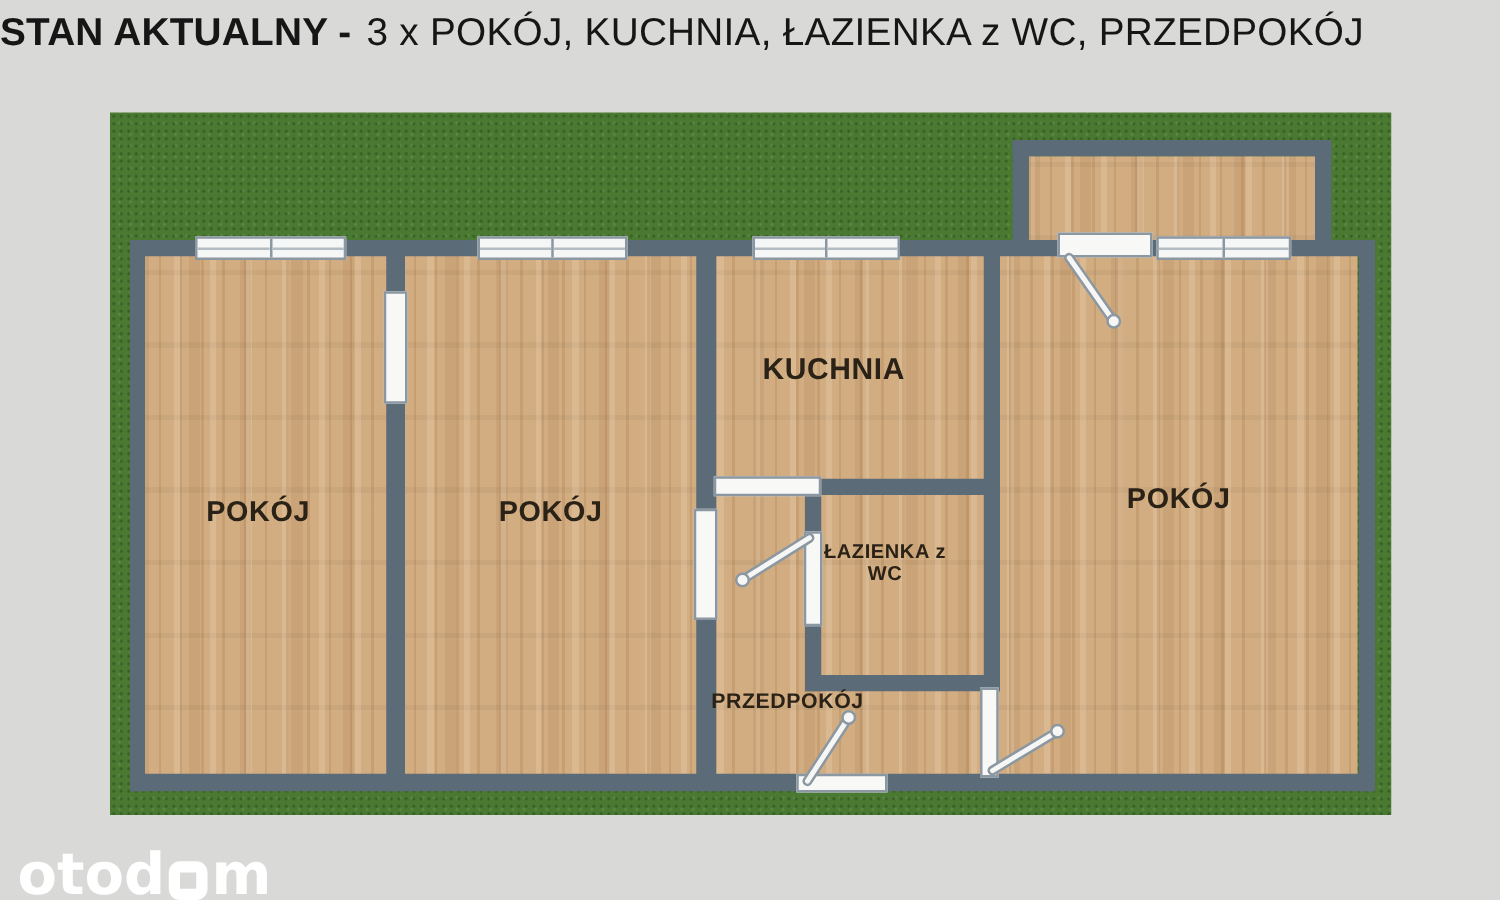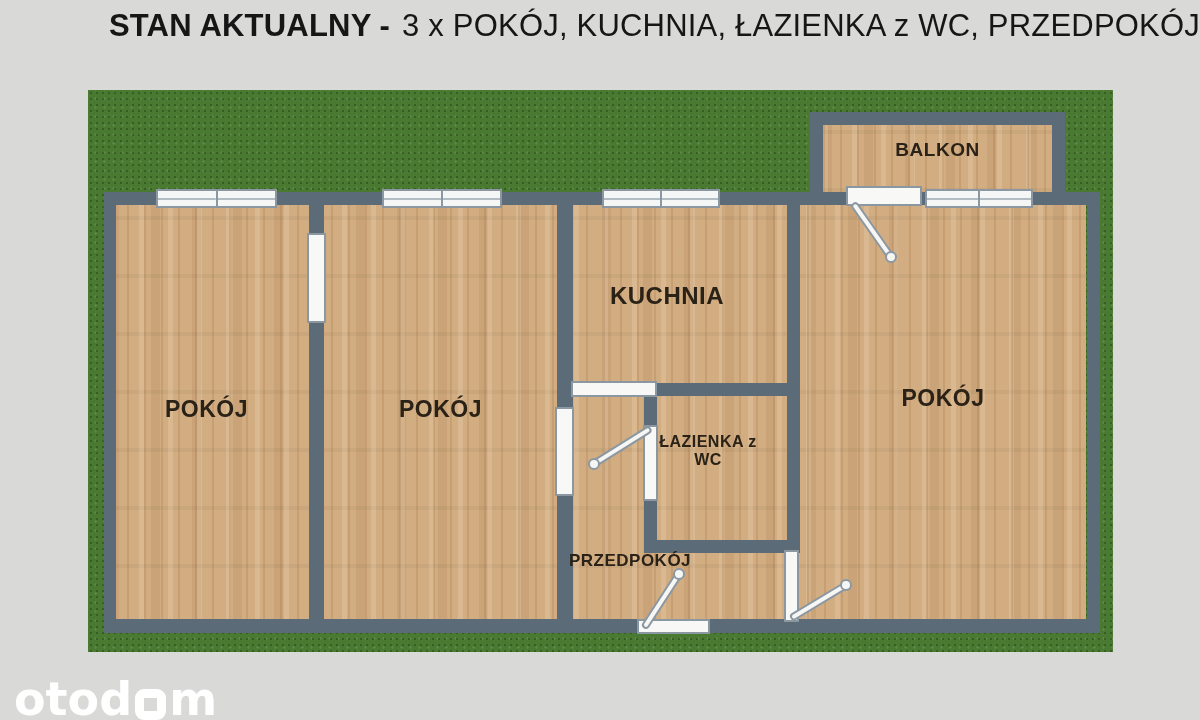--- a/index.html
+++ b/index.html
@@ -1,20 +1,20 @@
 <!DOCTYPE html>
 <html><head>
 <meta charset="utf-8">
 <style>
   html,body{margin:0;padding:0;}
   body{width:1200px;height:720px;overflow:hidden;background:#d9dad8;font-family:"Liberation Sans",sans-serif;}
   .stage{position:relative;width:1200px;height:720px;background:#d9dad8;}
 
   
-  .title{position:absolute;top:8px;left:0;width:1200px;text-align:right;white-space:nowrap;
+  .title{position:absolute;top:8px;left:0;width:1200px;text-align:left;white-space:nowrap;
          font-size:31px;color:#161616;letter-spacing:.2px;}
   .title .t-bold{font-weight:700;}
   .title .t-sep{font-weight:700;margin:0 12px 0 8px;}
   .title .t-rest{font-weight:400;}
 
   
   .grass{position:absolute;left:88px;top:90px;width:1025px;height:562px;background-color:#4a7a31;
          background-image:radial-gradient(rgba(18,44,10,.35) 1px,rgba(0,0,0,0) 1.4px),
                           radial-gradient(rgba(255,255,255,.10) 1px,rgba(0,0,0,0) 1.4px);
          background-size:6px 6px,9px 9px;background-position:0 0,3px 4px;}
@@ -124,21 +124,20 @@
   <div class="door-jamb" style="left:846px;top:186px;width:76px;height:20px;"></div>
   <div class="door-leaf" style="left:839px;top:226px;width:66px;transform:rotate(55deg);"></div>
   <div class="door-cap" style="left:885px;top:251px;"></div>
 
   <div class="room-label lbl-room1">POKÓJ</div>
   <div class="room-label lbl-room2">POKÓJ</div>
   <div class="room-label lbl-room3">POKÓJ</div>
   <div class="room-label lbl-kitchen">KUCHNIA</div>
   <div class="room-label lbl-bath">ŁAZIENKA z WC</div>
   <div class="room-label lbl-hall">PRZEDPOKÓJ</div>
-  <div class="room-label lbl-balcony">BALKON</div>
 
   <div class="logo">
     <span>otod</span>
       <span class="square-o"></span>
       <span>m</span>
   </div>
 
 </div>
 
 </body></html>

